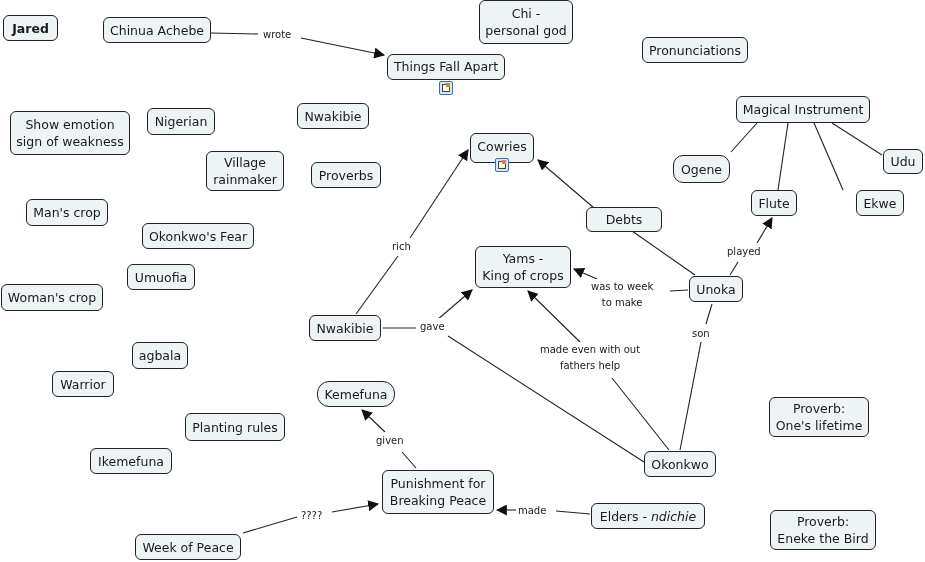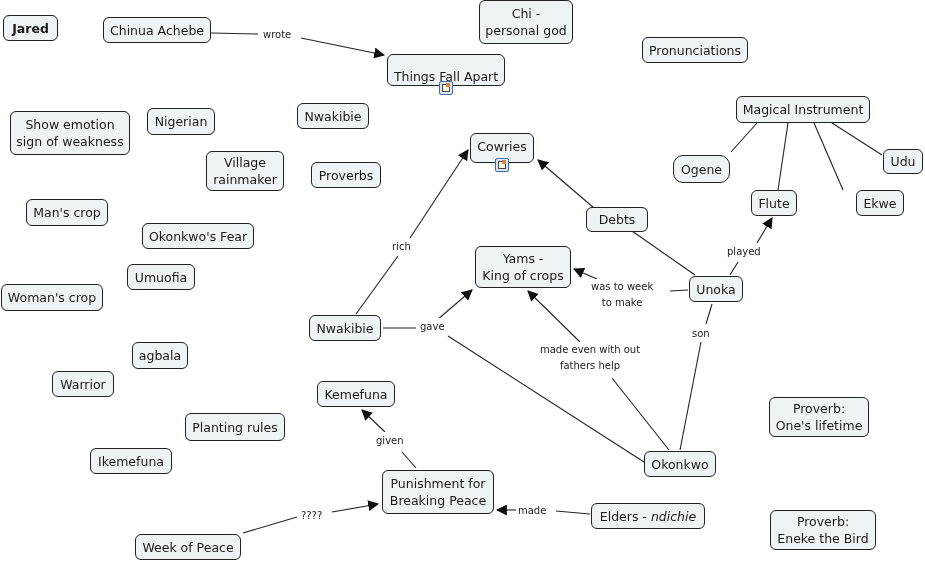--- a/index.html
+++ b/index.html
@@ -72,21 +72,21 @@
 </svg>
 
 <div class="node" style="left:3px;top:15px;width:55px;height:26px;">
     <span class="bold">Jared</span>
   </div>
 
 <div class="node" style="left:103px;top:17px;width:108px;height:26px;">
     <span>Chinua Achebe</span>
   </div>
 
-<div class="node" style="left:387px;top:54px;width:118px;height:32px;justify-content:flex-start;padding-top:13px;">
+<div class="node" style="left:387px;top:54px;width:118px;height:26px;justify-content:flex-start;padding-top:3px;">
   <span>Things Fall Apart</span>
   <span class="resicon" style="position:absolute;left:51px;top:24px;"></span>
 </div>
 
 <div class="node" style="left:479px;top:0px;width:94px;height:44px;">
   <span>Chi -</span>
   <span>personal god</span>
 </div>
 
 <div class="node" style="left:642px;top:37px;width:106px;height:26px;">
@@ -129,21 +129,21 @@
   </div>
 
 <div class="node" style="left:883px;top:149px;width:40px;height:25px;">
     <span>Udu</span>
   </div>
 
 <div class="node" style="left:26px;top:199px;width:82px;height:27px;">
     <span>Man's crop</span>
   </div>
 
-<div class="node" style="left:586px;top:207px;width:62px;height:25px;text-align:right;">
+<div class="node" style="left:586px;top:207px;width:76px;height:25px;text-align:right;">
     <span>Debts</span>
   </div>
 
 <div class="node" style="left:751px;top:190px;width:46px;height:26px;">
     <span>Flute</span>
   </div>
 
 <div class="node" style="left:820px;top:190px;width:48px;height:26px;margin-left:36px;">
     <span>Ekwe</span>
   </div>
@@ -174,21 +174,21 @@
   </div>
 
 <div class="node" style="left:132px;top:342px;width:56px;height:27px;">
     <span>agbala</span>
   </div>
 
 <div class="node" style="left:52px;top:371px;width:62px;height:26px;">
     <span>Warrior</span>
   </div>
 
-<div class="node" style="left:317px;top:381px;width:78px;height:26px;">
+<div class="node" style="left:317px;top:381px;width:78px;height:26px;border-radius:12px;">
     <span>Kemefuna</span>
   </div>
 
 <div class="node" style="left:769px;top:397px;width:100px;height:40px;">
   <span>Proverb:</span>
   <span>One's lifetime</span>
 </div>
 
 <div class="node" style="left:185px;top:413px;width:100px;height:28px;">
     <span>Planting rules</span>

